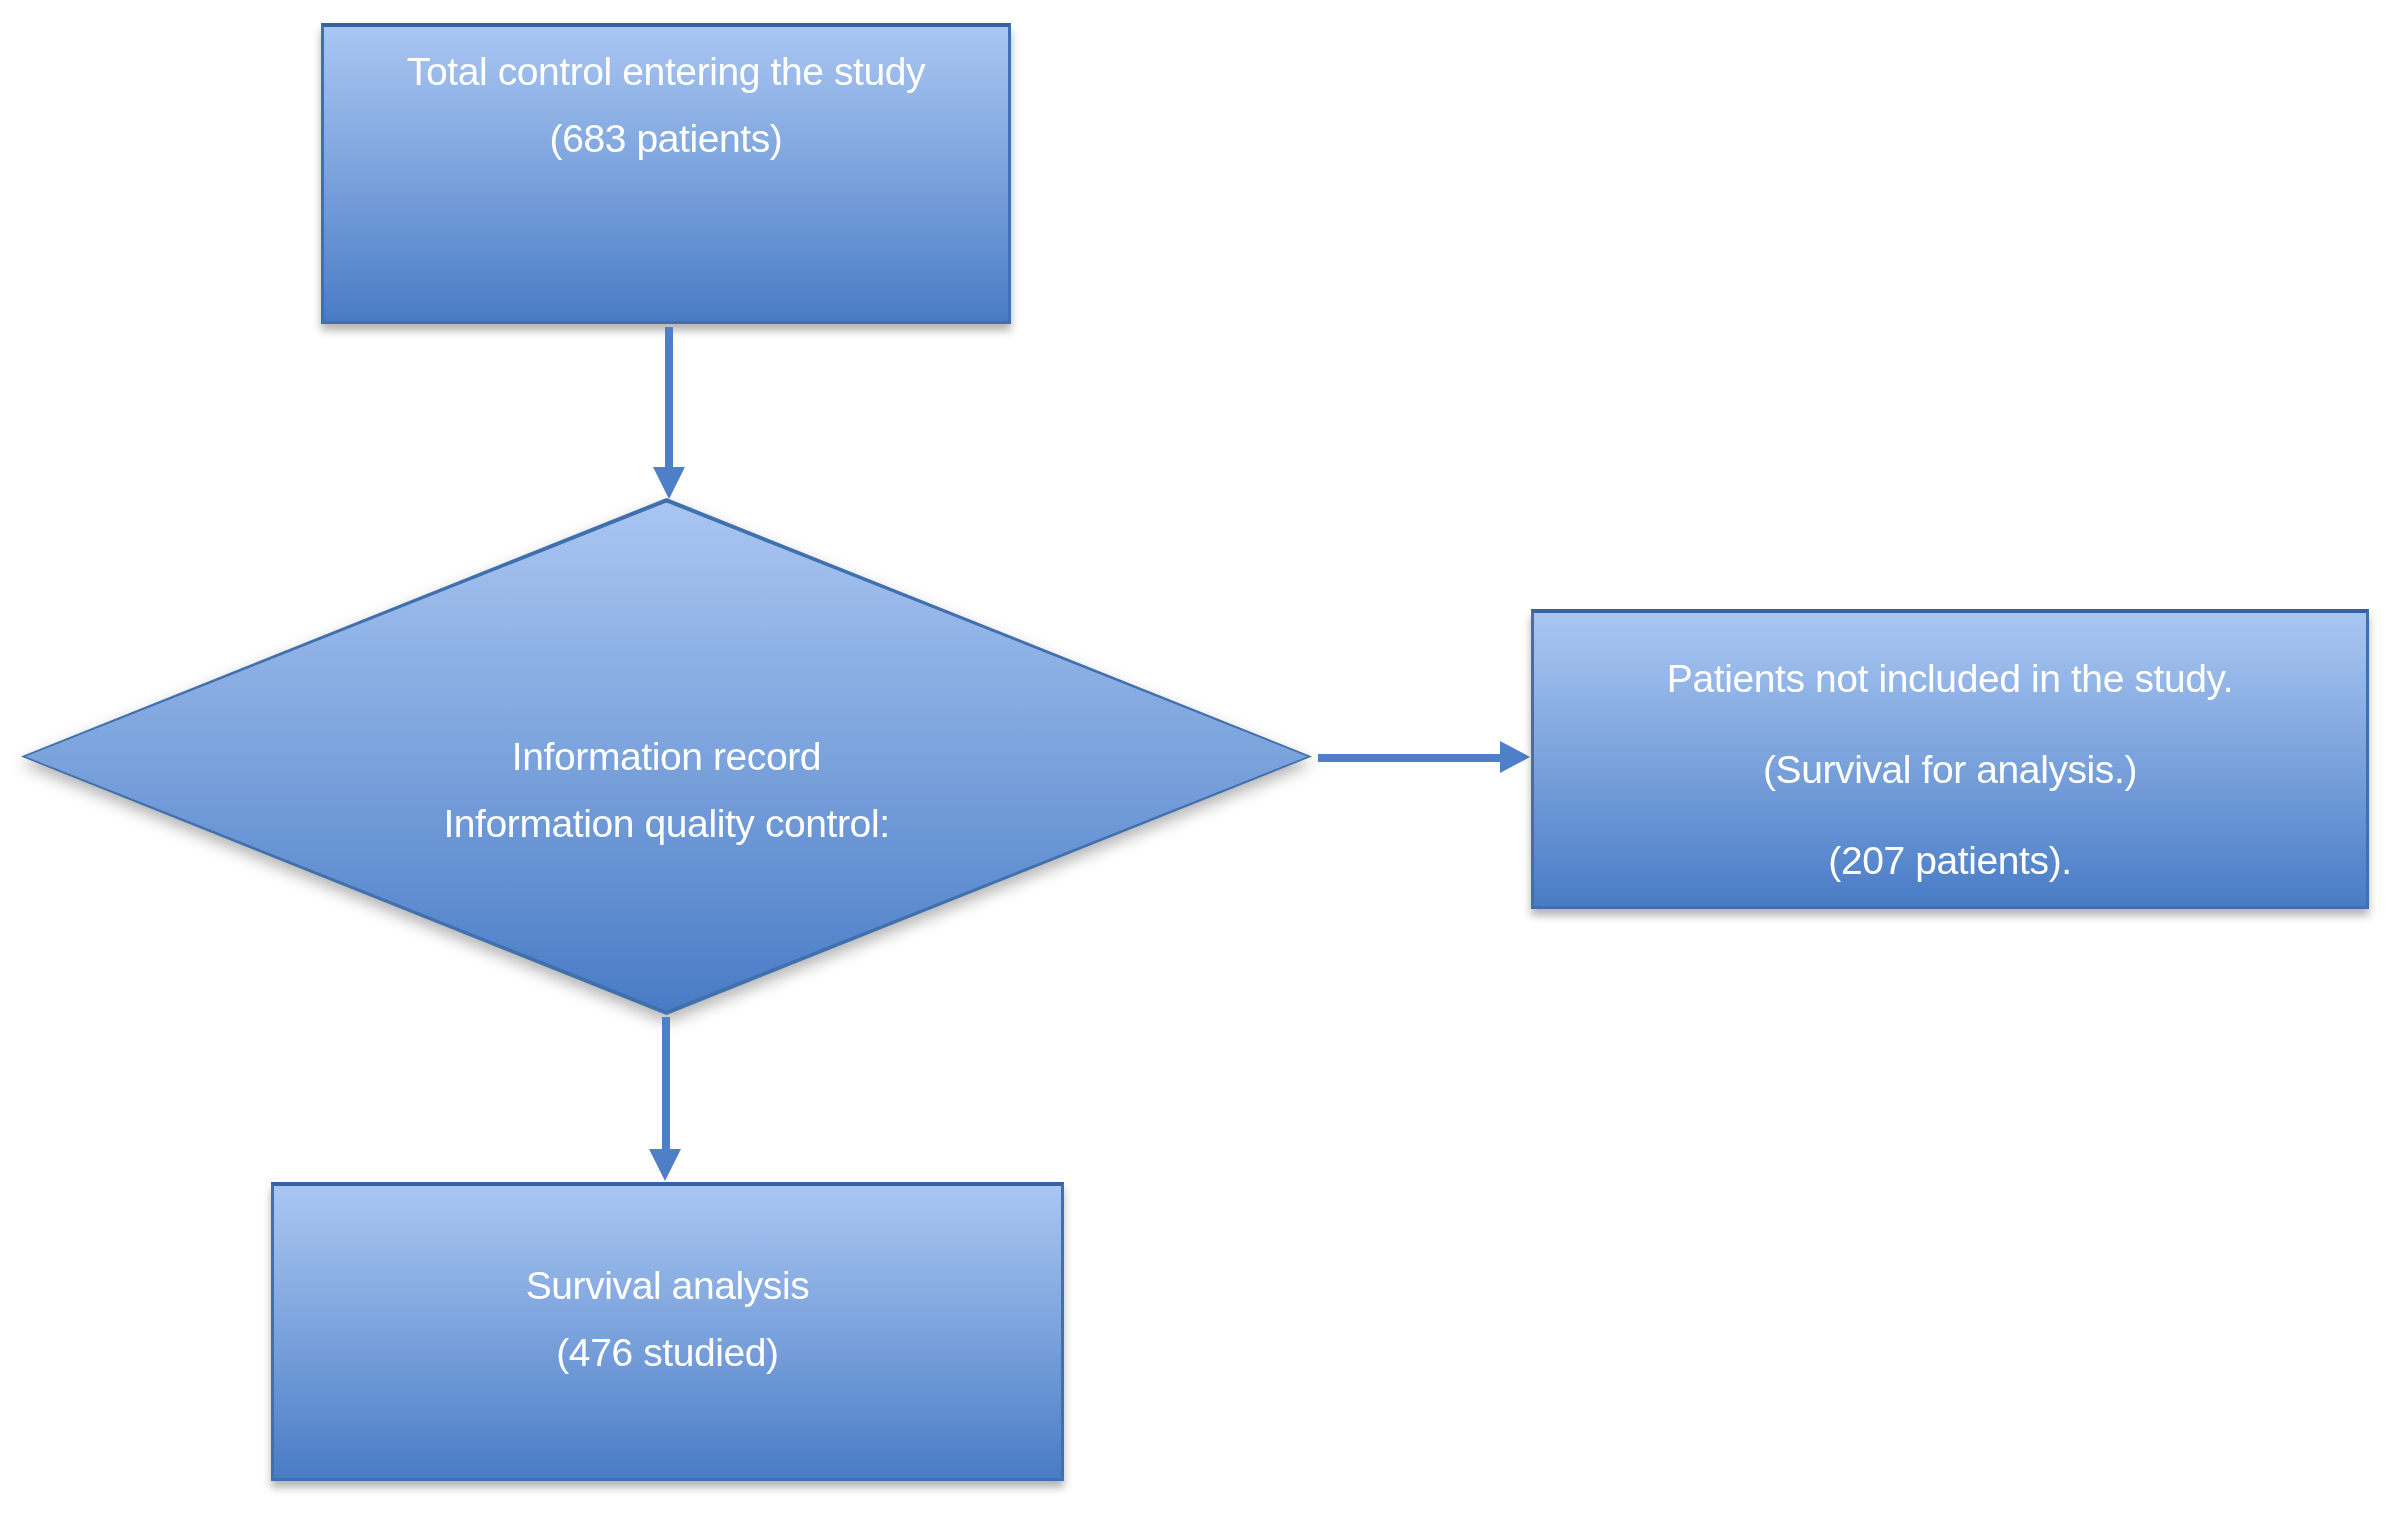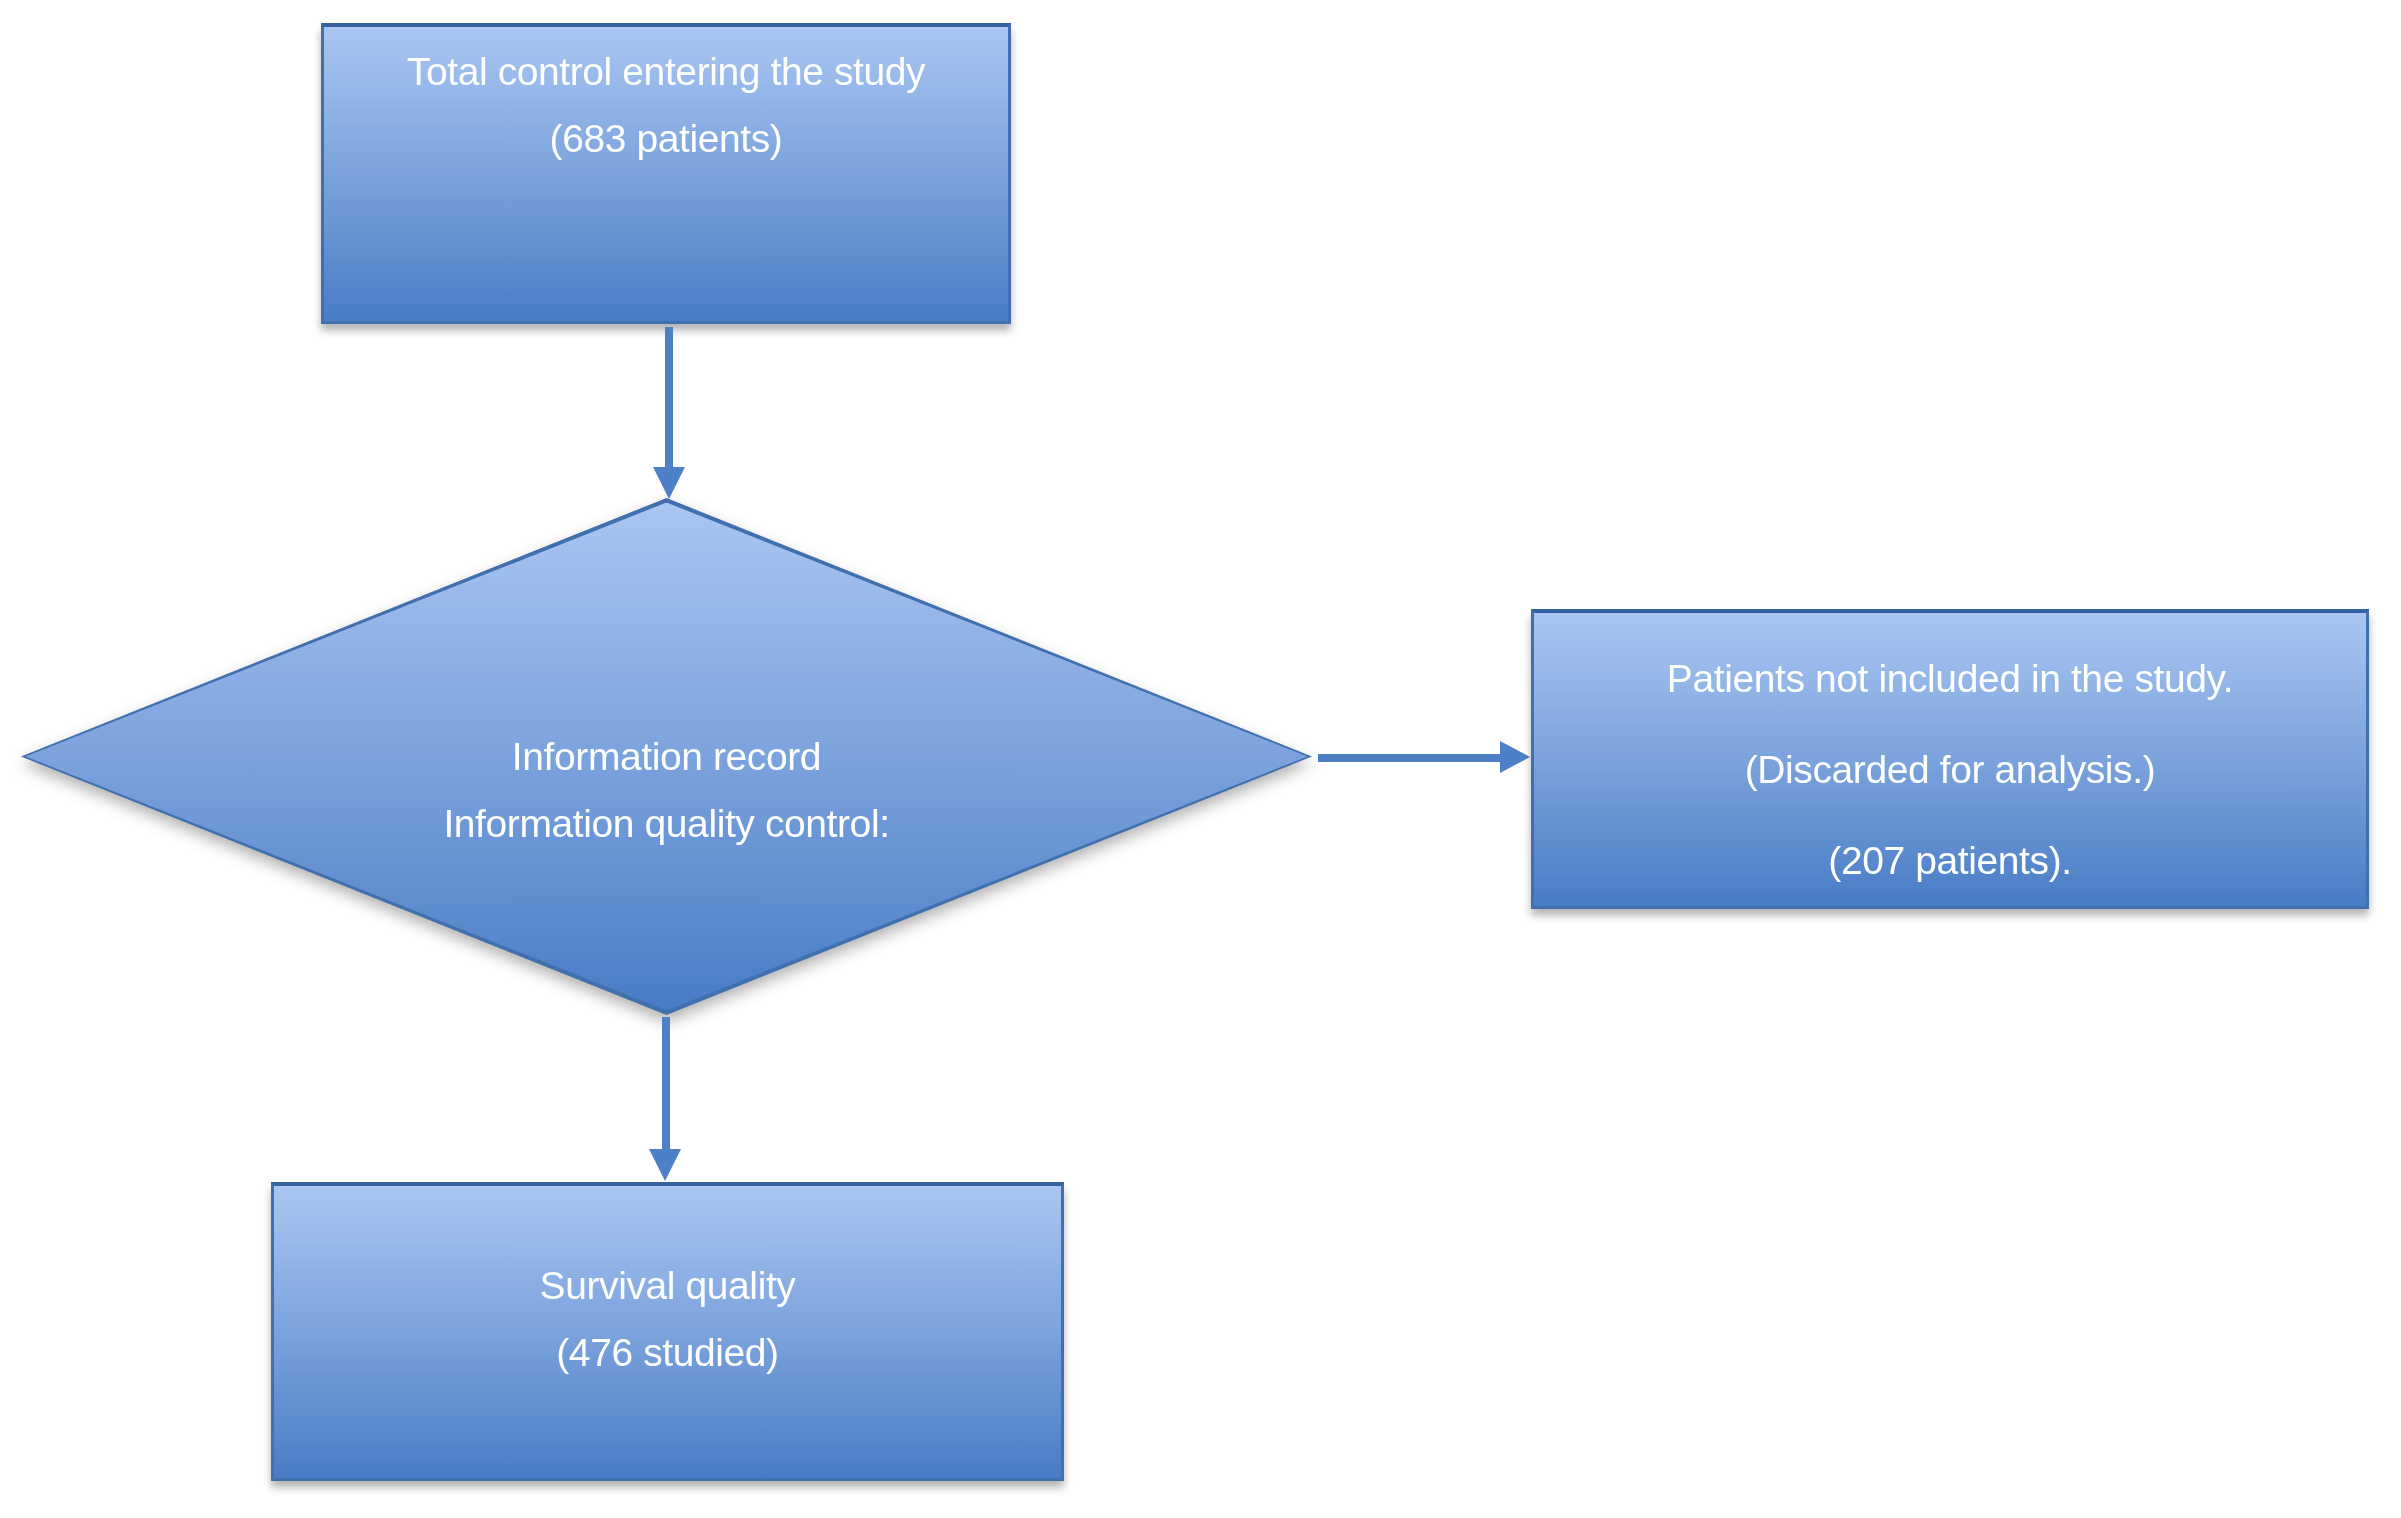--- a/index.html
+++ b/index.html
@@ -133,26 +133,26 @@
       <div>Information record</div>
       <div>Information quality control:</div>
     </div>
   </div>
 
   <div id="arrow2-shaft" class="arrow-shaft"></div>
   <div id="arrow2-head" class="arrow-head"></div>
 
   <div id="box-excluded" class="box node-text">
     <div>Patients not included in the study.</div>
-    <div>(Discarded for analysis.)</div>
+    <div>(Survival for analysis.)</div>
     <div>(207 patients).</div>
   </div>
 
   <div id="arrow3-shaft" class="arrow-shaft"></div>
   <div id="arrow3-head" class="arrow-head"></div>
 
   <div id="box-survival" class="box node-text">
-    <div>Survival quality</div>
+    <div>Survival analysis</div>
     <div>(476 studied)</div>
   </div>
 
 </div>
 
 
 </body></html>

